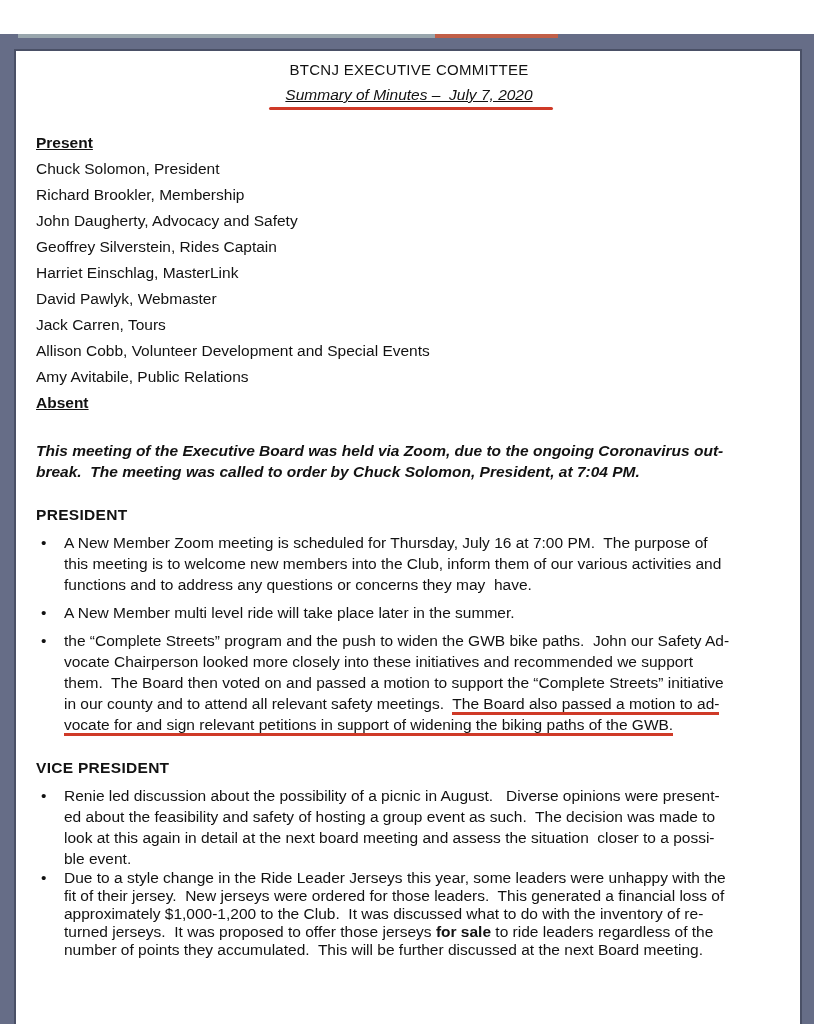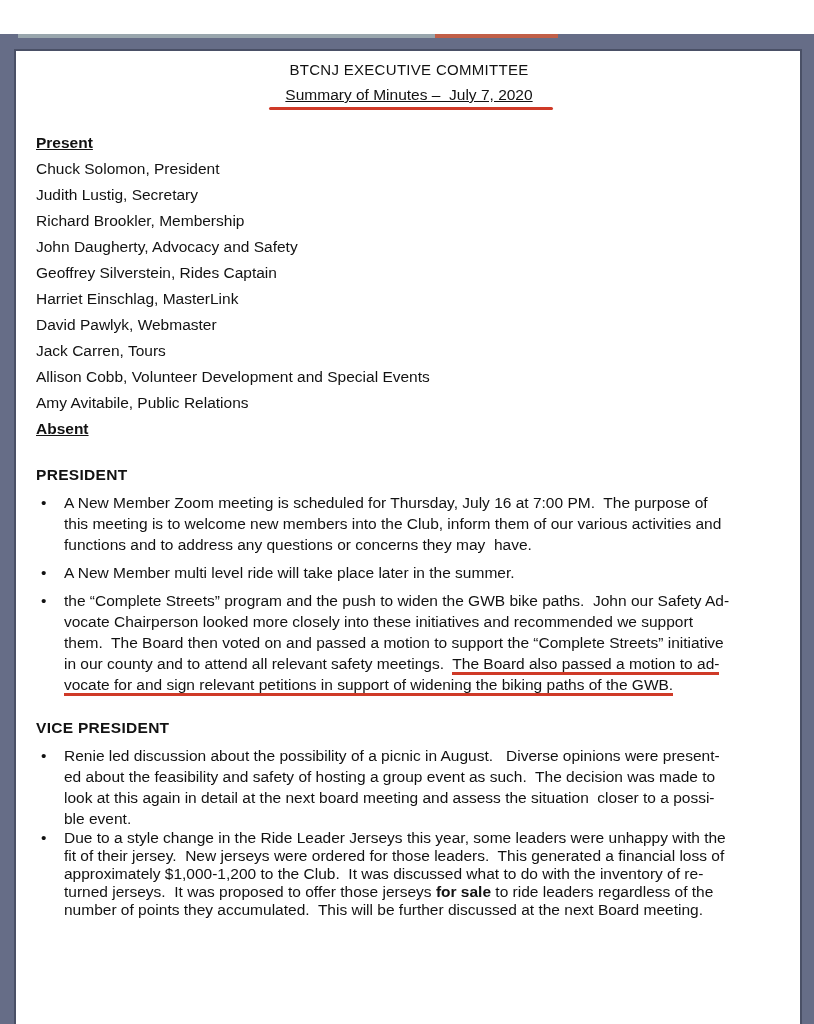--- a/index.html
+++ b/index.html
@@ -10,21 +10,21 @@
   .frame{position:relative;width:814px;height:1024px;background:var(--frame);overflow:hidden;margin-top:34px;}
   .strip{position:absolute;top:0;height:4px;}
   .strip-light{left:18px;width:417px;background:var(--strip-light);}
   .strip-orange{left:435px;width:123px;background:var(--strip-orange);}
   .page{position:absolute;left:14px;top:15px;right:12px;bottom:4px;background:#ffffff;
         border:2px solid var(--page-border);overflow:hidden;}
   .doc{padding:6px 18px 0 20px;font-family:"Liberation Sans",sans-serif;color:var(--text);
        font-size:15.5px;}
   .title1{text-align:center;margin-top:4px;font-size:15px;letter-spacing:.3px;line-height:17px;}
   .title2-row{text-align:center;margin-top:8px;line-height:18px;}
-  .title2{position:relative;display:inline-block;text-decoration:underline;white-space:pre;}
+  .title2{position:relative;display:inline-block;text-decoration:underline;white-space:pre;font-style:italic;}
   .red-rule{position:absolute;left:-16px;right:-20px;bottom:-6px;height:3px;
             background:var(--annotation-red);border-radius:2px;}
   .att{margin-top:26px;}
   .att-head{font-weight:bold;text-decoration:underline;line-height:26px;}
   .name-line{line-height:26px;white-space:pre;}
   .intro{margin-top:24px;font-weight:bold;font-style:italic;line-height:21px;}
   .section{margin-top:22px;}
   .sec-head{font-weight:bold;line-height:21px;letter-spacing:.3px;}
   .bullet{display:flex;margin-top:7px;line-height:21px;}
   .bullet.tight{margin-top:0;line-height:18px;}
@@ -47,33 +47,36 @@
       <div class="title1">BTCNJ EXECUTIVE COMMITTEE</div>
 
       <div class="title2-row">
         <span class="title2">Summary of Minutes –  July 7, 2020<span class="red-rule"></span></span>
       </div>
 
       <div class="att">
         <div class="att-head">Present</div>
         <div>
             <div class="name-line">Chuck Solomon, President</div>
-            <div class="name-line">Judith Lustig, Secretary</div>
             <div class="name-line">Richard Brookler, Membership</div>
             <div class="name-line">John Daugherty, Advocacy and Safety</div>
             <div class="name-line">Geoffrey Silverstein, Rides Captain</div>
             <div class="name-line">Harriet Einschlag, MasterLink</div>
             <div class="name-line">David Pawlyk, Webmaster</div>
             <div class="name-line">Jack Carren, Tours</div>
             <div class="name-line">Allison Cobb, Volunteer Development and Special Events</div>
             <div class="name-line">Amy Avitabile, Public Relations</div>
           </div>
         <div class="att-head">Absent</div>
       </div>
 
+      <div class="intro">
+          <div class="tline"><span>This meeting of the Executive Board was held via Zoom, due to the ongoing Coronavirus out-</span></div>
+          <div class="tline"><span>break.  The meeting was called to order by Chuck Solomon, President, at 7:04 PM.</span></div>
+        </div>
 
       <div>
           <div class="section">
             <div class="sec-head">PRESIDENT</div>
             <div class="bullet">
               <span class="dot">•</span>
               <div class="btext">
                 <div class="tline"><span>A New Member Zoom meeting is scheduled for Thursday, July 16 at 7:00 PM.  The purpose of</span></div>
                 <div class="tline"><span>this meeting is to welcome new members into the Club, inform them of our various activities and</span></div>
                 <div class="tline"><span>functions and to address any questions or concerns they may  have.</span></div>

